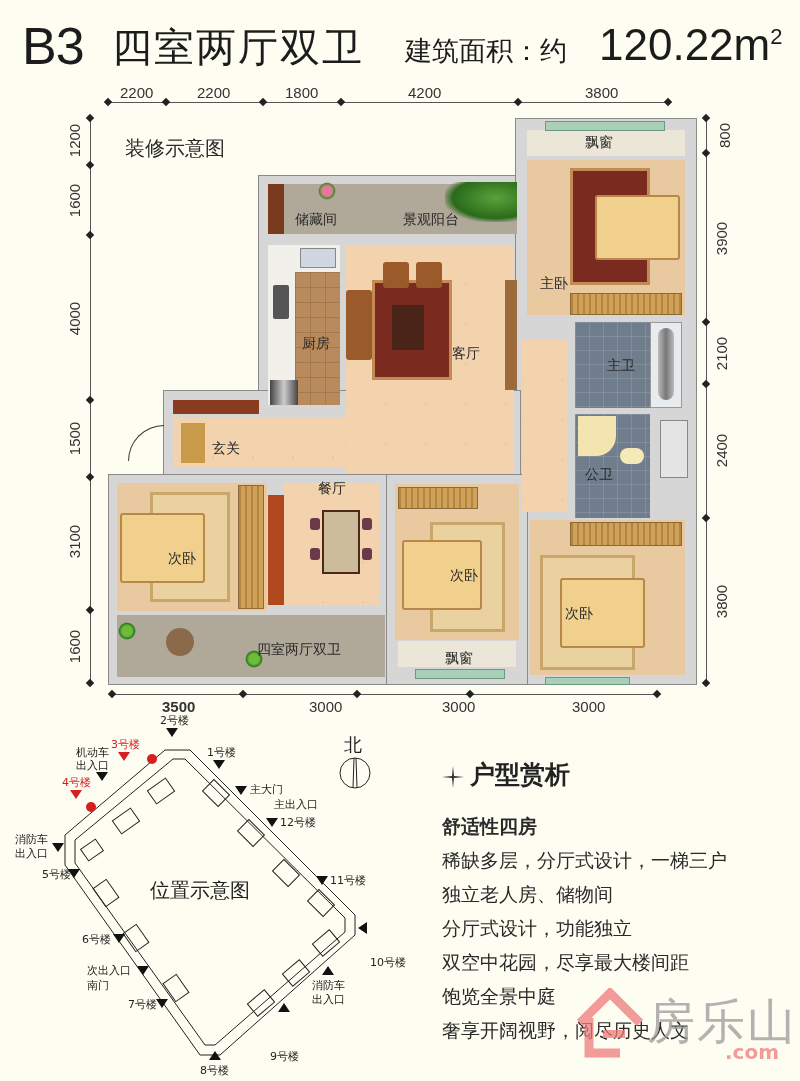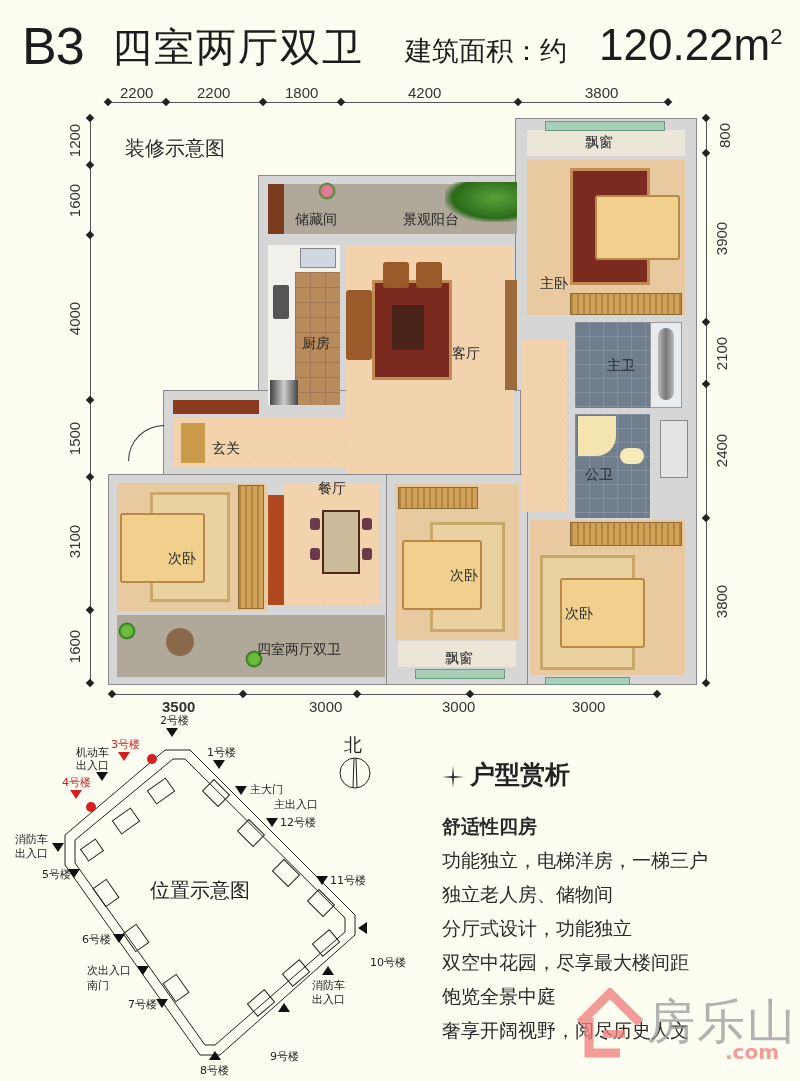--- a/index.html
+++ b/index.html
@@ -274,21 +274,21 @@
     <line x1="19" y1="3" x2="20" y2="33" stroke="#222"></line>
   </svg>
 </div>
 
 <div>
   <svg class="abs" style="left:442px;top:766px;" width="22" height="22" viewBox="0 0 22 22">
     <path d="M11 0 L12 10 L22 11 L12 12 L11 22 L10 12 L0 11 L10 10 Z" fill="#333"></path>
   </svg>
   <div class="abs analysis-title" style="left:470px;">户型赏析</div>
   <div class="abs analysis-item" style="left:442px;top:814px;font-weight:bold;">舒适性四房</div>
-  <div class="abs analysis-item" style="left:442px;top:848px;">功能独立，电梯洋房，一梯三户</div>
+  <div class="abs analysis-item" style="left:442px;top:848px;">稀缺多层，分厅式设计，一梯三户</div>
   <div class="abs analysis-item" style="left:442px;top:882px;">独立老人房、储物间</div>
   <div class="abs analysis-item" style="left:442px;top:916px;">分厅式设计，功能独立</div>
   <div class="abs analysis-item" style="left:442px;top:950px;">双空中花园，尽享最大楼间距</div>
   <div class="abs analysis-item" style="left:442px;top:984px;">饱览全景中庭</div>
   <div class="abs analysis-item" style="left:442px;top:1018px;">奢享开阔视野，阅尽历史人文</div>
 </div>
 
 <div class="abs wm-logo" style="opacity:.75;">
   <svg class="abs" style="left:0;top:0;" width="70" height="70" viewBox="0 0 70 70">
     <path d="M5 35 L35 5 L65 35" fill="none" stroke="#ef7b7b" stroke-width="9"></path>

